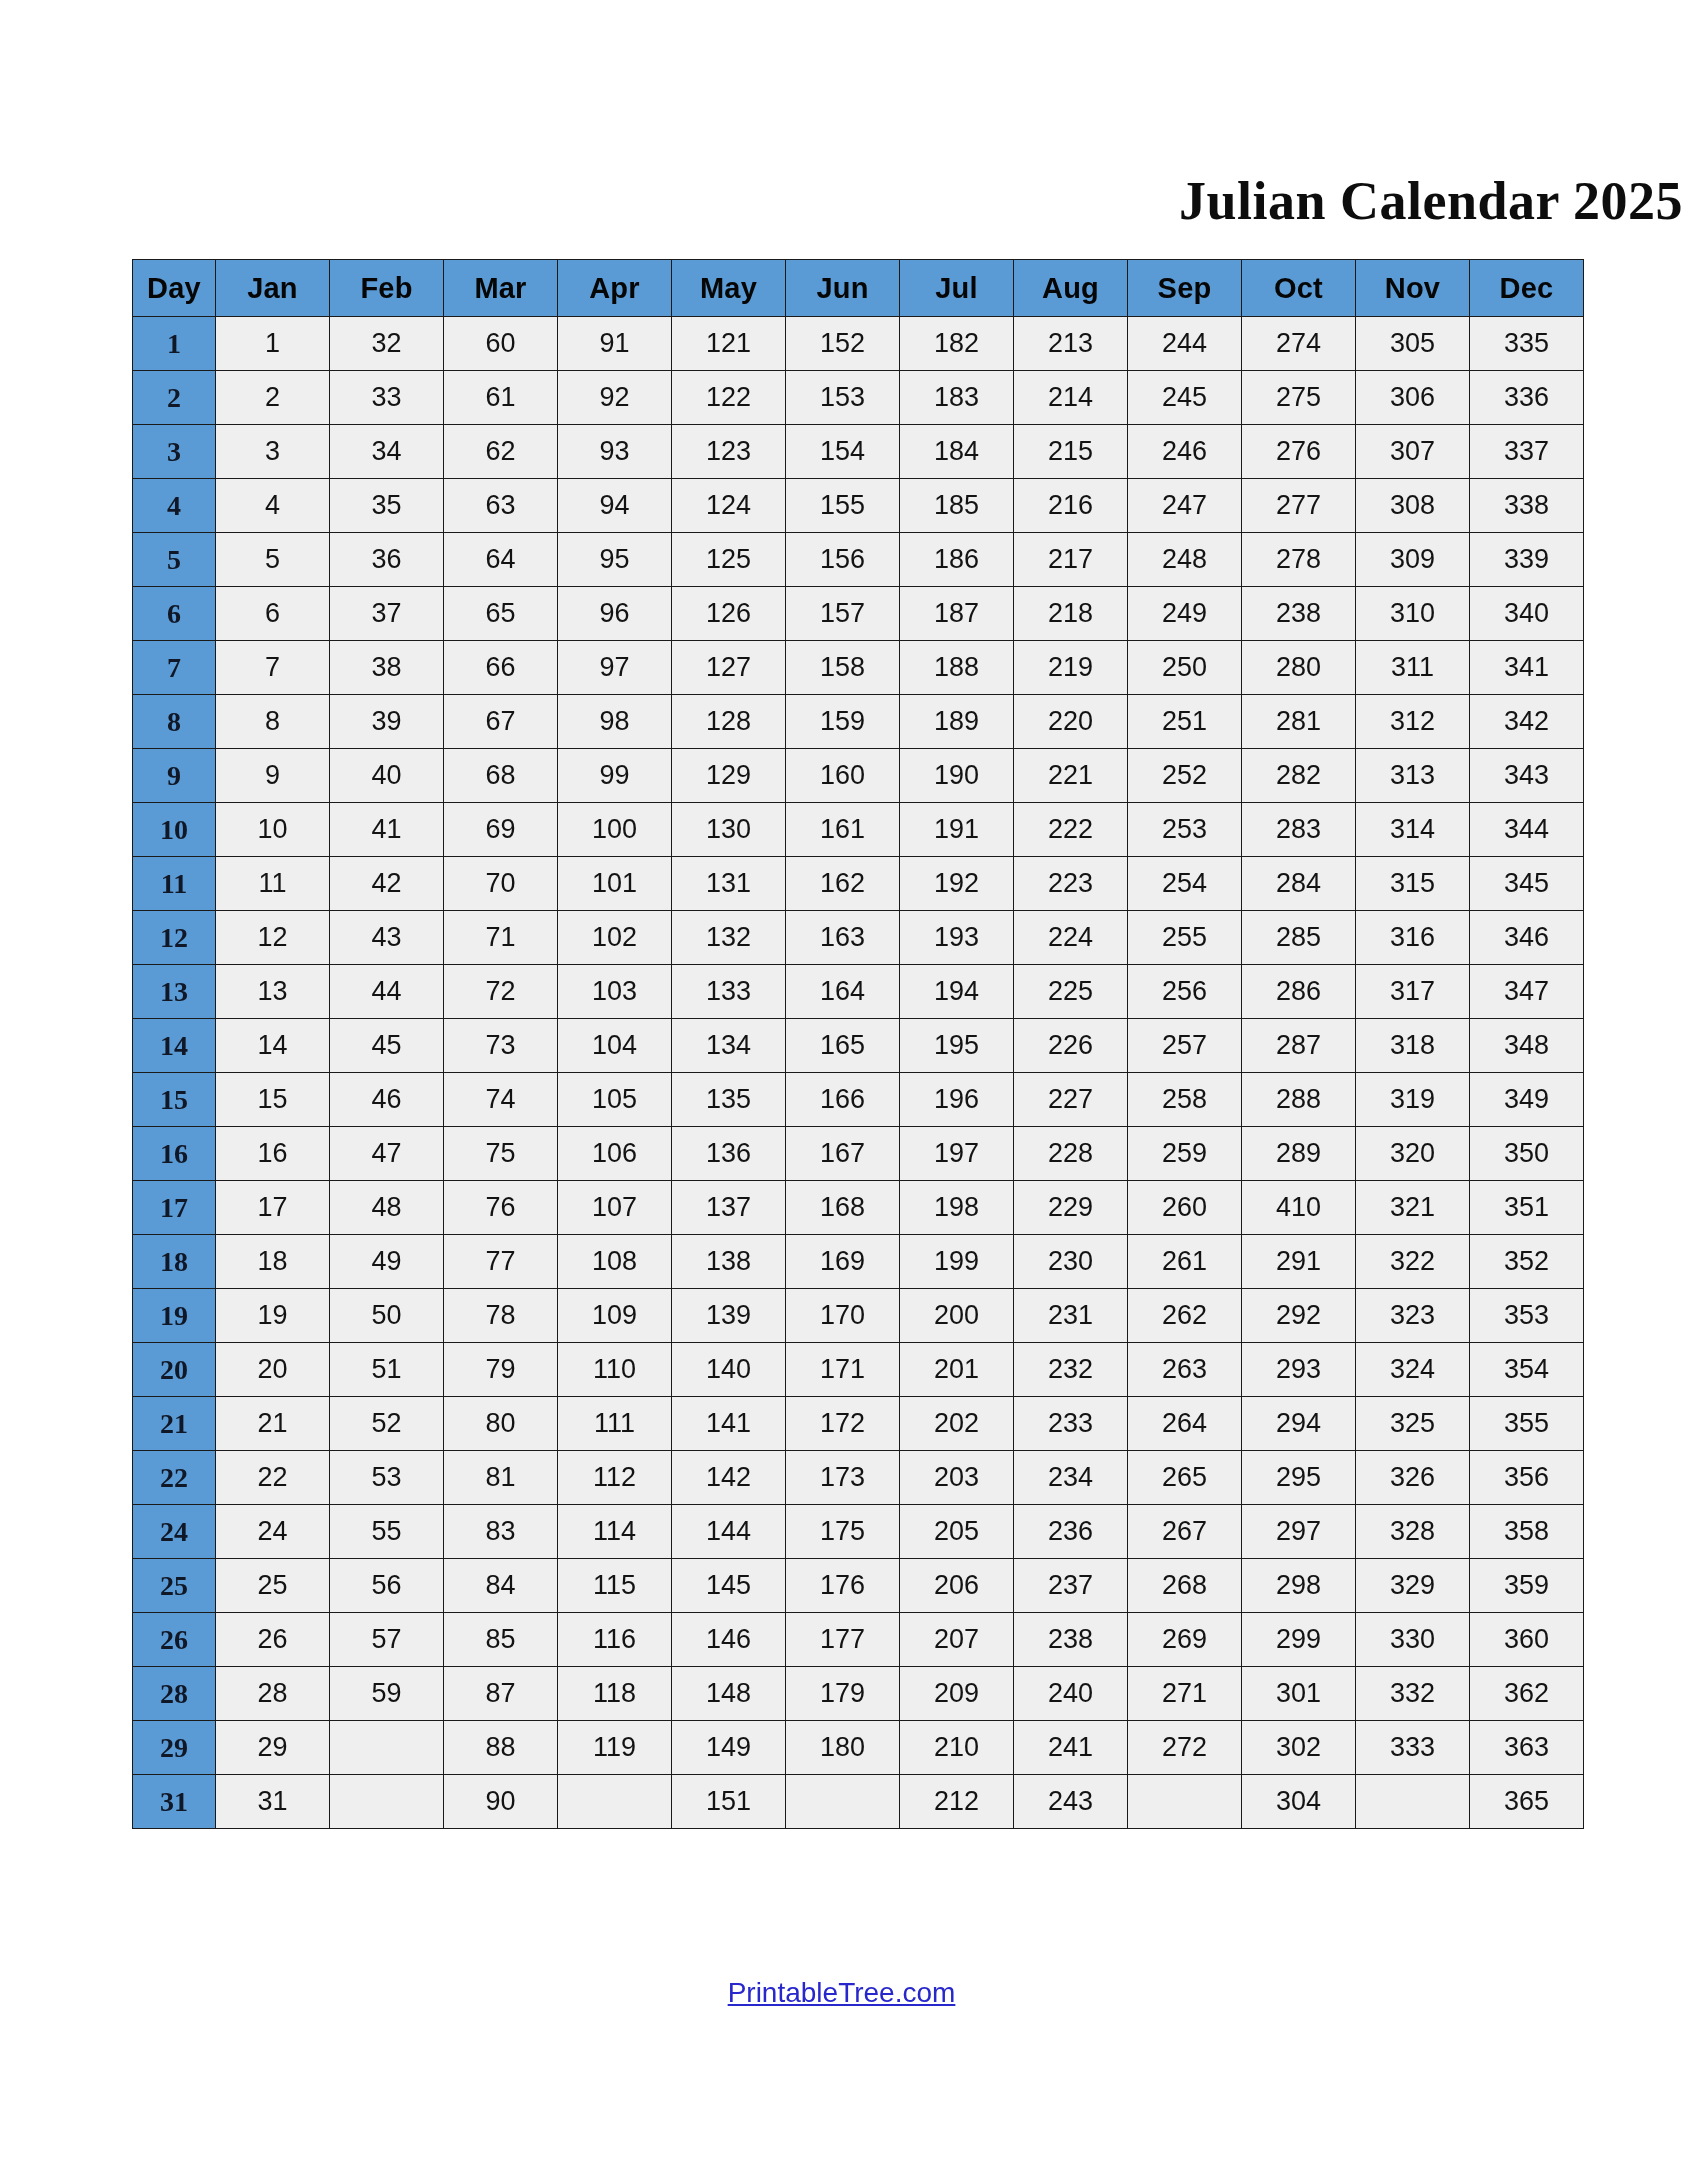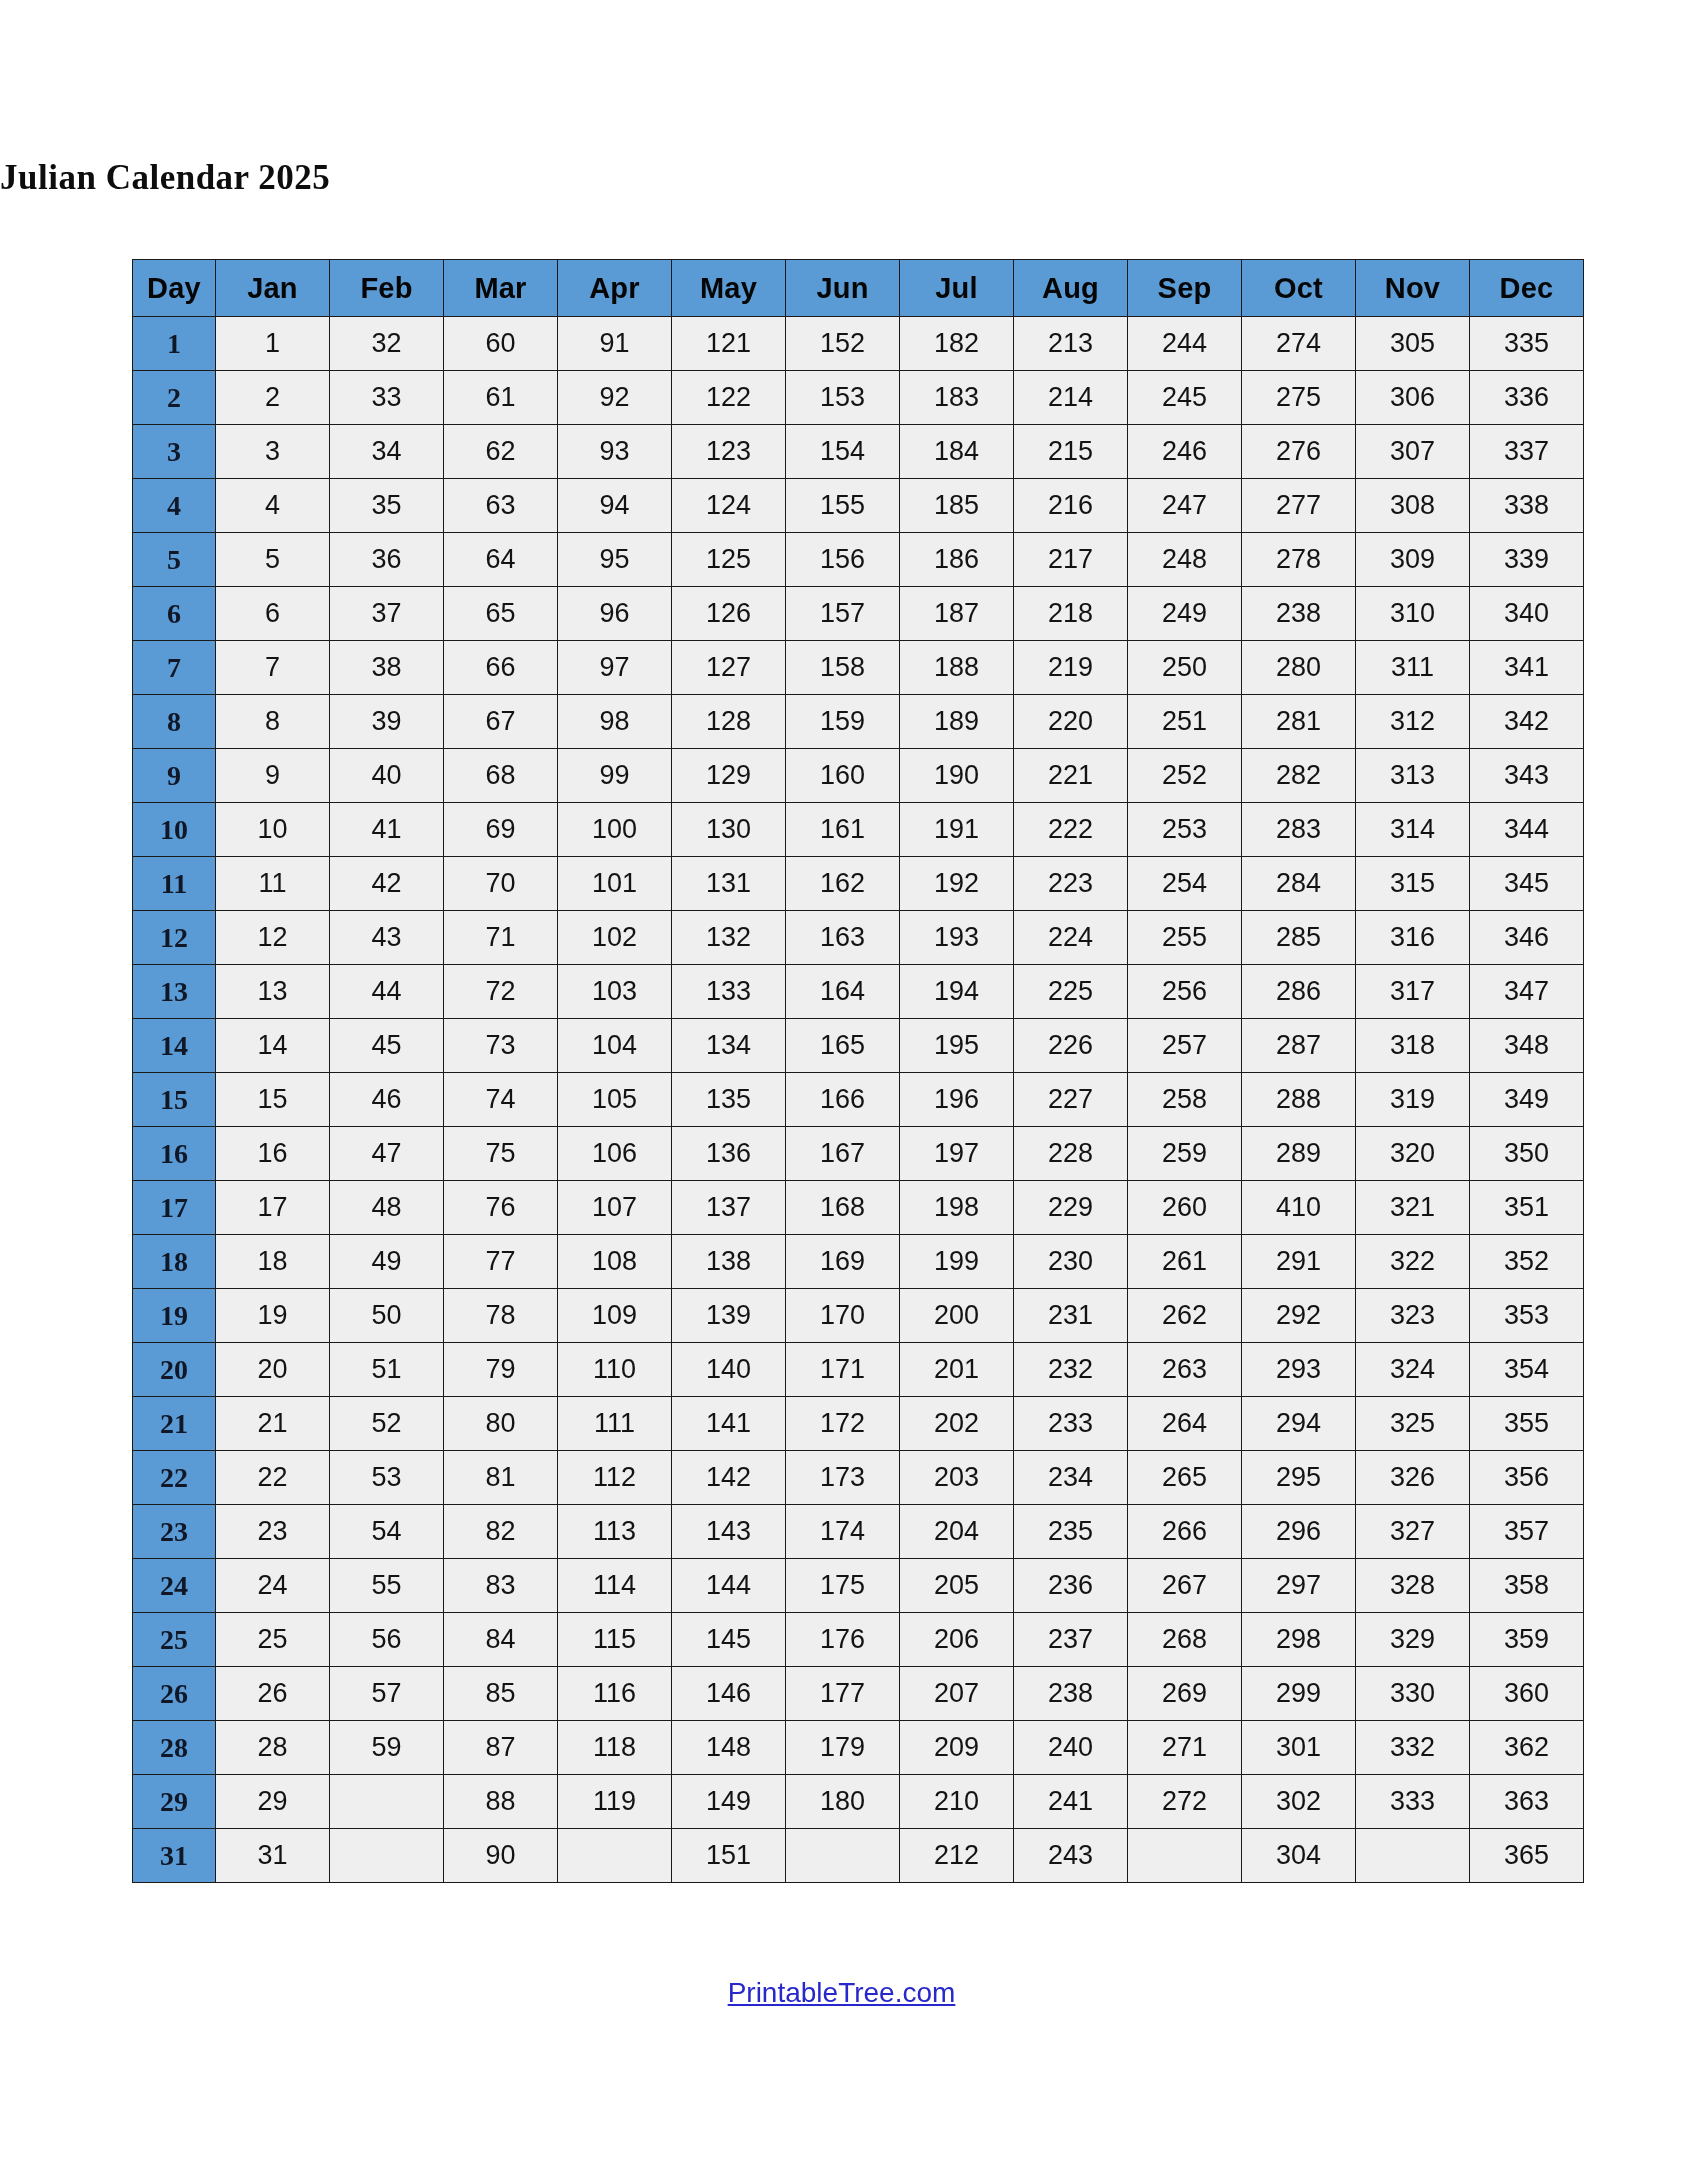--- a/index.html
+++ b/index.html
@@ -23,24 +23,24 @@
     background: #ffffff;
     box-sizing: border-box;
   }
 
   
   .title {
     position: absolute;
     top: 137px;
     left: 0;
     width: 1683px;
-    text-align: left;
+    text-align: right;
     font-family: "Liberation Serif", "DejaVu Serif", serif;
     font-weight: bold;
-    font-size: 35px;
+    font-size: 54px;
     letter-spacing: 0.5px;
     color: #0d0d0d;
     line-height: 1.05;
     white-space: nowrap;
   }
 
   
   .table-wrap {
     position: absolute;
     top: 259px;
@@ -482,35 +482,20 @@
             <td class="num-cell">142</td>
             <td class="num-cell">173</td>
             <td class="num-cell">203</td>
             <td class="num-cell">234</td>
             <td class="num-cell">265</td>
             <td class="num-cell">295</td>
             <td class="num-cell">326</td>
             <td class="num-cell">356</td>
           </tr>
           <tr>
-            <td class="day-cell">23</td>
-            <td class="num-cell">23</td>
-            <td class="num-cell">54</td>
-            <td class="num-cell">82</td>
-            <td class="num-cell">113</td>
-            <td class="num-cell">143</td>
-            <td class="num-cell">174</td>
-            <td class="num-cell">204</td>
-            <td class="num-cell">235</td>
-            <td class="num-cell">266</td>
-            <td class="num-cell">296</td>
-            <td class="num-cell">327</td>
-            <td class="num-cell">357</td>
-          </tr>
-          <tr>
             <td class="day-cell">24</td>
             <td class="num-cell">24</td>
             <td class="num-cell">55</td>
             <td class="num-cell">83</td>
             <td class="num-cell">114</td>
             <td class="num-cell">144</td>
             <td class="num-cell">175</td>
             <td class="num-cell">205</td>
             <td class="num-cell">236</td>
             <td class="num-cell">267</td>

